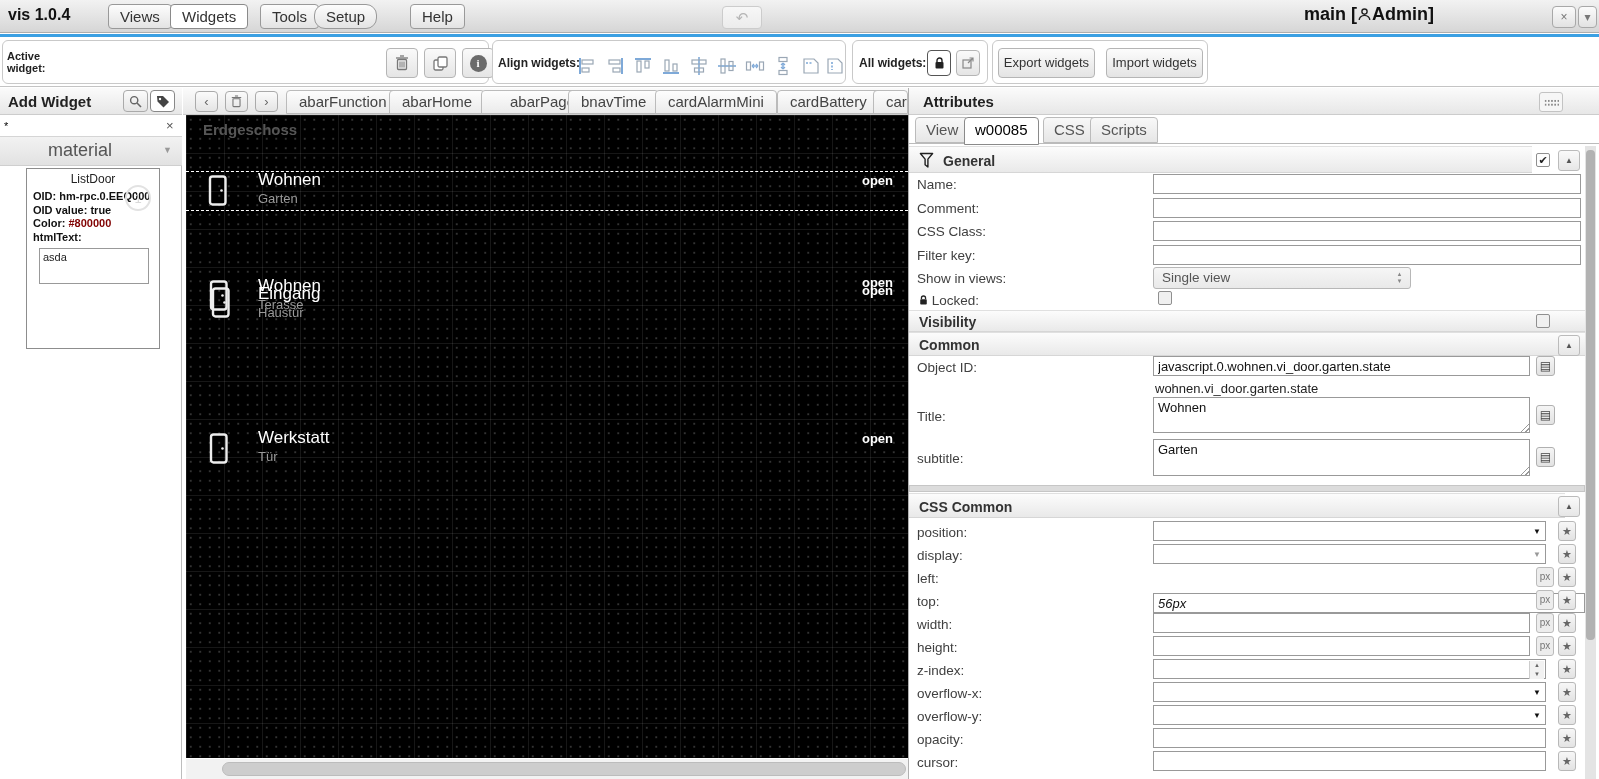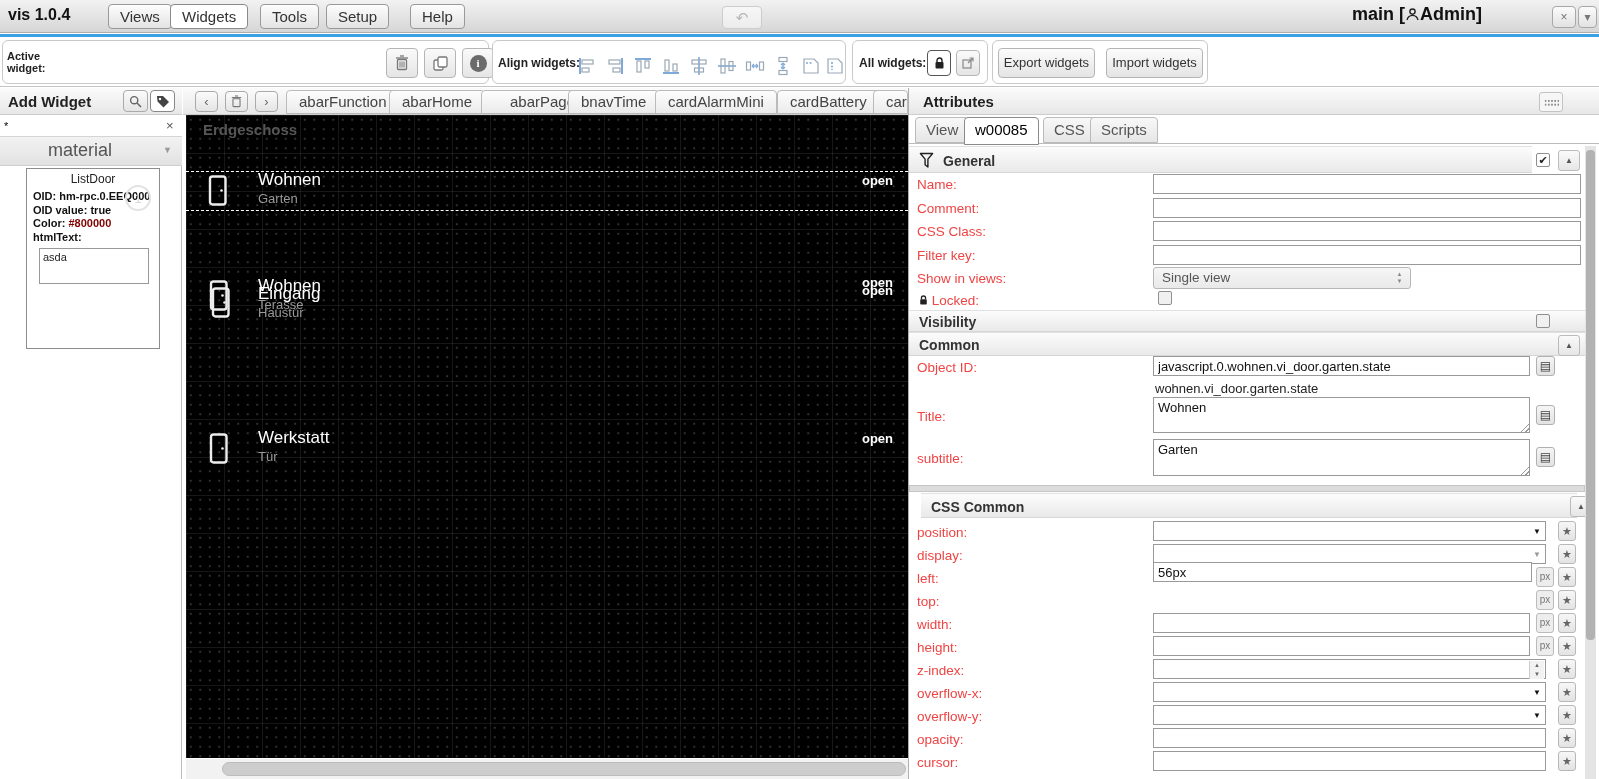--- a/index.html
+++ b/index.html
@@ -13,21 +13,21 @@
   
   .menubar { left:0; top:0; width:1599px; height:33px;
     background:linear-gradient(#f2f2f2,#d6d6d6); border-bottom:1px solid #adadad; }
   .accent-line { left:0; top:34px; width:1599px; height:3px; background:#3ba0e3; }
   .app-title { left:8px; top:6px; font-size:16px; font-weight:bold; color:#111; }
   .mtab { top:4px; height:25px; line-height:23px; padding:0 11px; font-size:15px; color:#333;
     border:1px solid #999; border-radius:4px; background:linear-gradient(#fdfdfd,#e3e3e3); cursor:default; }
   .mtab.active { background:#fff; border-color:#8a8a8a; }
   .undo-btn { left:722px; top:6px; width:40px; height:23px; border:1px solid #ccc; border-radius:4px;
     background:linear-gradient(#f7f7f7,#ececec); color:#b5b5b5; text-align:center; line-height:21px; font-size:15px; }
-  .project-title { left:1312px; top:4px; width:210px; text-align:center; font-size:18px; font-weight:bold; color:#111; }
+  .project-title { left:1264px; top:4px; width:210px; text-align:center; font-size:18px; font-weight:bold; color:#111; }
   .winbtn { top:6px; height:22px; border:1px solid #a8a8a8; border-radius:4px;
     background:linear-gradient(#fbfbfb,#e2e2e2); color:#777; text-align:center; font-size:12px; line-height:20px; }
 
   
   .toolbar2 { left:0; top:37px; width:1599px; height:50px; background:#fff; border-bottom:1px solid #c4c4c4; }
   .tgroup { position:absolute; top:3px; height:44px; border:1px solid #c9c9c9; border-radius:6px; background:#fff; }
   .lbl-sm { font-size:11px; font-weight:bold; color:#222; line-height:12px; }
   .sel-box { border:1px solid #aaa; border-radius:4px; background:linear-gradient(#fdfdfd,#f0f0f0);
     font-size:15px; color:#444; padding:0 20px 0 8px; line-height:28px; white-space:nowrap; overflow:hidden; }
   .updown { position:absolute; right:6px; top:50%; margin-top:-7px; width:9px; font-size:6px; line-height:7px; color:#888; text-align:center; }
@@ -88,21 +88,21 @@
   .grip-btn { left:630px; top:4px; width:24px; height:20px; border:1px solid #c3c3c3; border-radius:3px; background:#f6f6f6;
     display:flex; align-items:center; justify-content:center; }
   .grip-dots { width:15px; height:7px;
     background-image:radial-gradient(#8a8a8a 0.9px, transparent 1.1px); background-size:3.2px 3.8px; }
   .attr-tabs { left:0; top:27px; width:691px; height:29px; border-bottom:1px solid #bbb; background:#fff; }
   .atab { position:absolute; top:2px; height:26px; line-height:24px; padding:0 10px; font-size:15px; color:#555;
     border:1px solid #bbb; border-radius:4px 4px 0 0; background:linear-gradient(#f8f8f8,#e6e6e6); }
   .atab.active { background:#fff; color:#000; border-color:#8a8a8a; height:28px; z-index:2; }
   .sect { background:linear-gradient(#fcfcfc,#e9e9e9); border-top:1px solid #e0e0e0; border-bottom:1px solid #d6d6d6; }
   .sect-title { font-size:14px; font-weight:bold; color:#333; }
-  .rowlbl { position:absolute; left:8px; font-size:13.5px; color:#ef4444; }
+  .rowlbl { position:absolute; left:8px; font-size:13.5px; color:#404040; }
   .tinput { position:absolute; height:20px; border:1px solid #999; background:#fff; font-size:13px;
     font-family:"Liberation Sans",sans-serif; padding:0 4px; color:#111; }
   .gsel { position:absolute; height:22px; border:1px solid #b7b7b7; border-radius:3px;
     background:linear-gradient(#f6f6f6,#e9e9e9); font-size:13.5px; color:#555; line-height:20px; padding-left:8px; }
   .cbox { position:absolute; width:14px; height:14px; border:1px solid #8f8f8f; border-radius:2px; background:#fdfdfd;
     font-size:11px; line-height:13px; text-align:center; color:#222; }
   .collapse-btn { position:absolute; width:22px; height:21px; border:1px solid #bbb; border-radius:3px;
     background:linear-gradient(#fafafa,#e6e6e6); color:#555; font-size:8px; text-align:center; line-height:20px; }
   .sq-btn { position:absolute; width:19px; height:20px; border:1px solid #b0b0b0; border-radius:3px;
     background:linear-gradient(#f5f5f5,#e2e2e2); color:#444; font-size:12px; text-align:center; line-height:18px; }
@@ -130,21 +130,21 @@
 </head>
 <body>
 
 <div class="screen">
 
   <div class="abs menubar"></div>
   <div class="abs app-title">vis 1.0.4</div>
   <div class="abs mtab" style="left:108px;">Views</div>
   <div class="abs mtab active" style="left:170px;">Widgets</div>
   <div class="abs mtab" style="left:260px;">Tools</div>
-  <div class="abs mtab" style="left:326px;">Setup</div>
+  <div class="abs mtab" style="left:314px;border-radius:11px;">Setup</div>
   <div class="abs mtab" style="left:410px;">Help</div>
   <div class="abs undo-btn">
     <span>↶</span>
   </div>
   <div class="abs project-title">
     <span>main [</span><svg width="15" height="15" viewBox="0 0 15 15" style="display:inline-block;vertical-align:-2px">
       <circle cx="7.5" cy="4.6" r="2.6" fill="none" stroke="#222" stroke-width="1.4"></circle>
       <path d="M2.2 13 a5.3 4.6 0 0 1 10.6 0" fill="none" stroke="#222" stroke-width="1.4"></path>
     </svg><span>Admin]</span>
   </div>
@@ -454,21 +454,21 @@
     <div class="ta-grip" style="left:611px; top:335px;"></div>
     <span class="sq-btn" style="left:627px; top:317px;"><span>▤</span></span>
 
     <span class="rowlbl" style="top:363px;">subtitle:</span>
     <textarea class="ta" style="left: 244px; top: 351px; width: 377px; height: 37px;">Garten</textarea>
     <div class="ta-grip" style="left:611px; top:378px;"></div>
     <span class="sq-btn" style="left:627px; top:359px;"><span>▤</span></span>
 
     <div class="divider-bar" style="top:397px;"></div>
 
-    <div class="abs sect" style="left:12px; top:405px; width:656px; height:25px;">
+    <div class="abs sect" style="left:0; top:405px; width:656px; height:25px;">
       <span class="sect-title" style="position:absolute; left:10px; top:5px;">CSS Common</span>
       <span class="collapse-btn" style="left:649px; top:2px;">▲</span>
     </div>
 
     <span class="rowlbl" style="top:437px;">position:</span>
     <div class="csel" style="left:244px; top:433px; width:393px;">
         <span class="arr">▼</span>
       </div>
     <span class="star-btn" style="left:649px; top:433px;"><span>★</span></span>
 
@@ -476,21 +476,21 @@
     <div class="csel" style="left:244px; top:456px; width:393px;">
         <span class="arr gray">▼</span>
       </div>
     <span class="star-btn" style="left:649px; top:456px;"><span>★</span></span>
 
     <span class="rowlbl" style="top:483px;">left:</span>
     <span class="px-btn" style="left:627px; top:479px;">px</span>
     <span class="star-btn" style="left:649px; top:479px;"><span>★</span></span>
 
     <span class="rowlbl" style="top:506px;">top:</span>
-    <input class="tinput" style="left: 244px; top: 474px; width: 379px;" value="56px">
+    <input class="tinput" style="left: 244px; top: 505px; width: 432px; font-style: italic;" value="56px">
     <span class="px-btn" style="left:627px; top:502px;">px</span>
     <span class="star-btn" style="left:649px; top:502px;"><span>★</span></span>
 
     <span class="rowlbl" style="top:529px;">width:</span>
     <input class="tinput" style="left: 244px; top: 525px; width: 377px;">
     <span class="px-btn" style="left:627px; top:525px;">px</span>
     <span class="star-btn" style="left:649px; top:525px;"><span>★</span></span>
 
     <span class="rowlbl" style="top:552px;">height:</span>
     <input class="tinput" style="left: 244px; top: 548px; width: 377px;">

